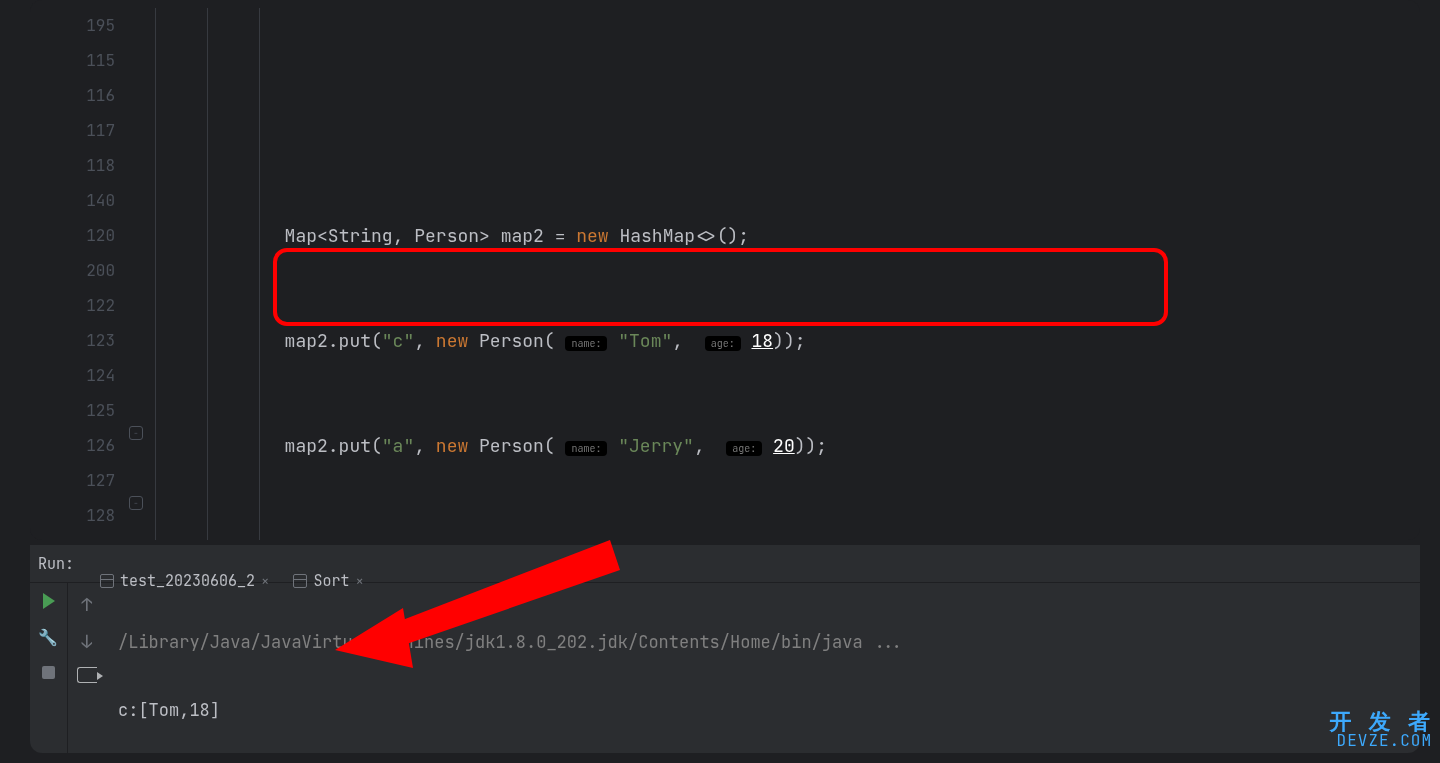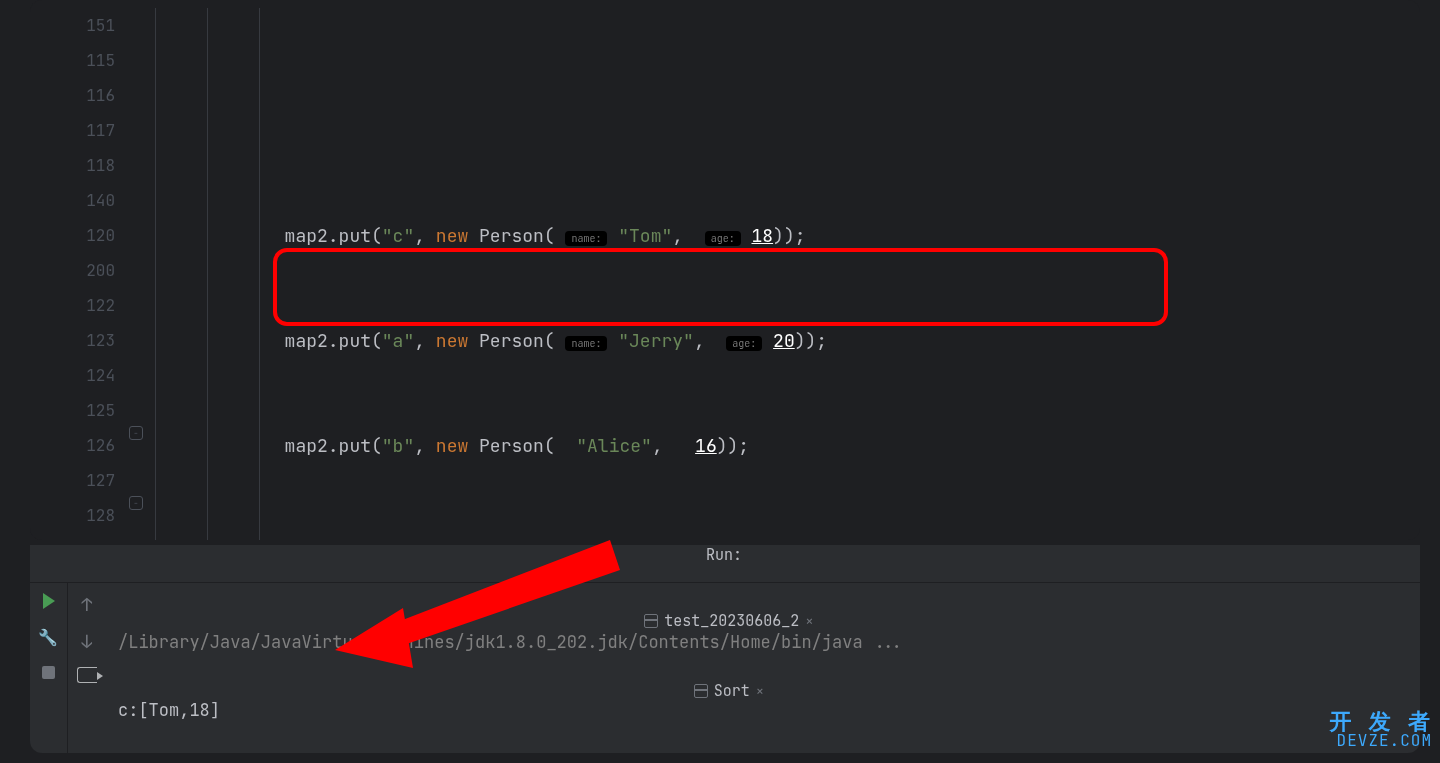--- a/index.html
+++ b/index.html
@@ -100,21 +100,20 @@
 }
 .run-tabs {
   height: 38px;
   display: flex;
   align-items: center;
   padding-left: 8px;
   gap: 8px;
   border-bottom: 1px solid #1e1f22;
   font-size: 15px;
   color: #bcbec4;
-  flex-direction: column;
 }
 .run-label { color: #bcbec4; margin-right: 10px; }
 .tab {
   display: flex;
   align-items: center;
   gap: 6px;
   padding: 4px 8px;
   cursor: pointer;
   margin-top: 34px;
 }
@@ -207,21 +206,21 @@
 }
 .watermark .line1 { color: #3da9fc; font-size: 22px; font-weight: bold; letter-spacing: 2px; }
 .watermark .line2 { color: #3da9fc; font-size: 16px; font-weight: normal; letter-spacing: 1px; }
 </style>
 </head>
 <body>
 
 <div class="editor-panel">
   <div class="code-area">
     <div class="gutter">
-      <div class="ln">151</div>
+      <div class="ln">195</div>
       <div class="ln">115</div>
       <div class="ln">116</div>
       <div class="ln">117</div>
       <div class="ln">118</div>
       <div class="ln">140</div>
       <div class="ln">120</div>
       <div class="ln">200</div>
       <div class="ln">122</div>
       <div class="ln">123</div>
       <div class="ln">124</div>
@@ -230,20 +229,21 @@
       <div class="ln">127</div>
       <div class="ln">128</div>
       <div class="fold-marker" style="top: 426px;">−</div>
       <div class="fold-marker" style="top: 496px;">−</div>
     </div>
     <div class="code-content">
       <div class="indent-guide ig1"></div>
       <div class="indent-guide ig2"></div>
       <div class="indent-guide ig3"></div>
 
+      <div class="code-line">            <span class="tok-class">Map</span><span class="tok-punct">&lt;</span><span class="tok-class">String</span><span class="tok-punct">, </span><span class="tok-class">Person</span><span class="tok-var">&gt; map2 = </span><span class="tok-keyword">new </span><span class="tok-class">HashMap</span><span class="tok-punct">&lt;&gt;();</span></div>
       <div class="code-line">            <span class="tok-var">map2.put(</span><span class="tok-string">"c"</span><span class="tok-punct">, </span><span class="tok-keyword">new </span><span class="tok-class">Person</span><span class="tok-punct">( </span><span class="tok-hint">name:</span><span> </span><span class="tok-string">"Tom"</span><span class="tok-punct">,  </span><span class="tok-hint">age:</span><span> </span><span class="tok-num">18</span><span class="tok-punct">));</span></div>
       <div class="code-line">            <span class="tok-var">map2.put(</span><span class="tok-string">"a"</span><span class="tok-punct">, </span><span class="tok-keyword">new </span><span class="tok-class">Person</span><span class="tok-punct">( </span><span class="tok-hint">name:</span><span> </span><span class="tok-string">"Jerry"</span><span class="tok-punct">,  </span><span class="tok-hint">age:</span><span> </span><span class="tok-num">20</span><span class="tok-punct">));</span></div>
       <div class="code-line">            <span class="tok-var">map2.put(</span><span class="tok-string">"b"</span><span class="tok-punct">, </span><span class="tok-keyword">new </span><span class="tok-class">Person</span><span class="tok-punct">( </span><span> </span><span class="tok-string">"Alice"</span><span class="tok-punct">,  </span><span> </span><span class="tok-num">16</span><span class="tok-punct">));</span></div>
       
       
       
       
       
       
       

